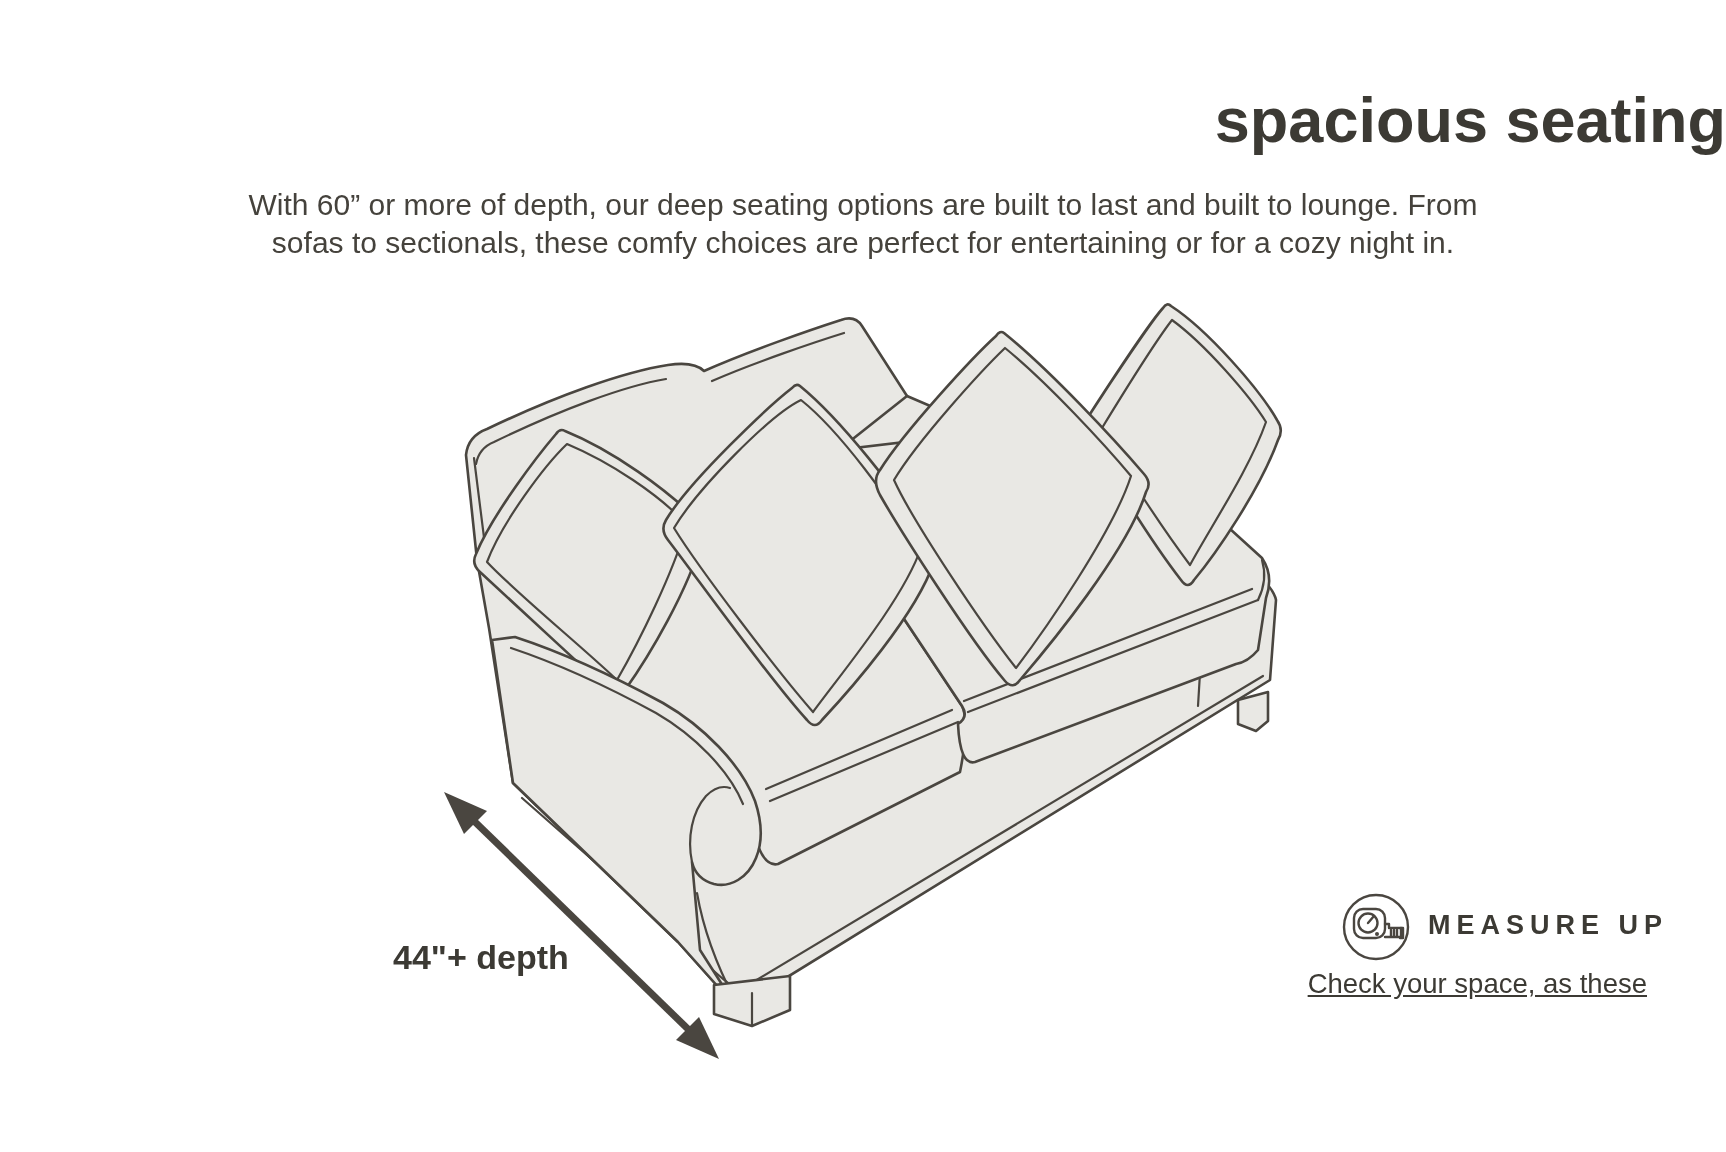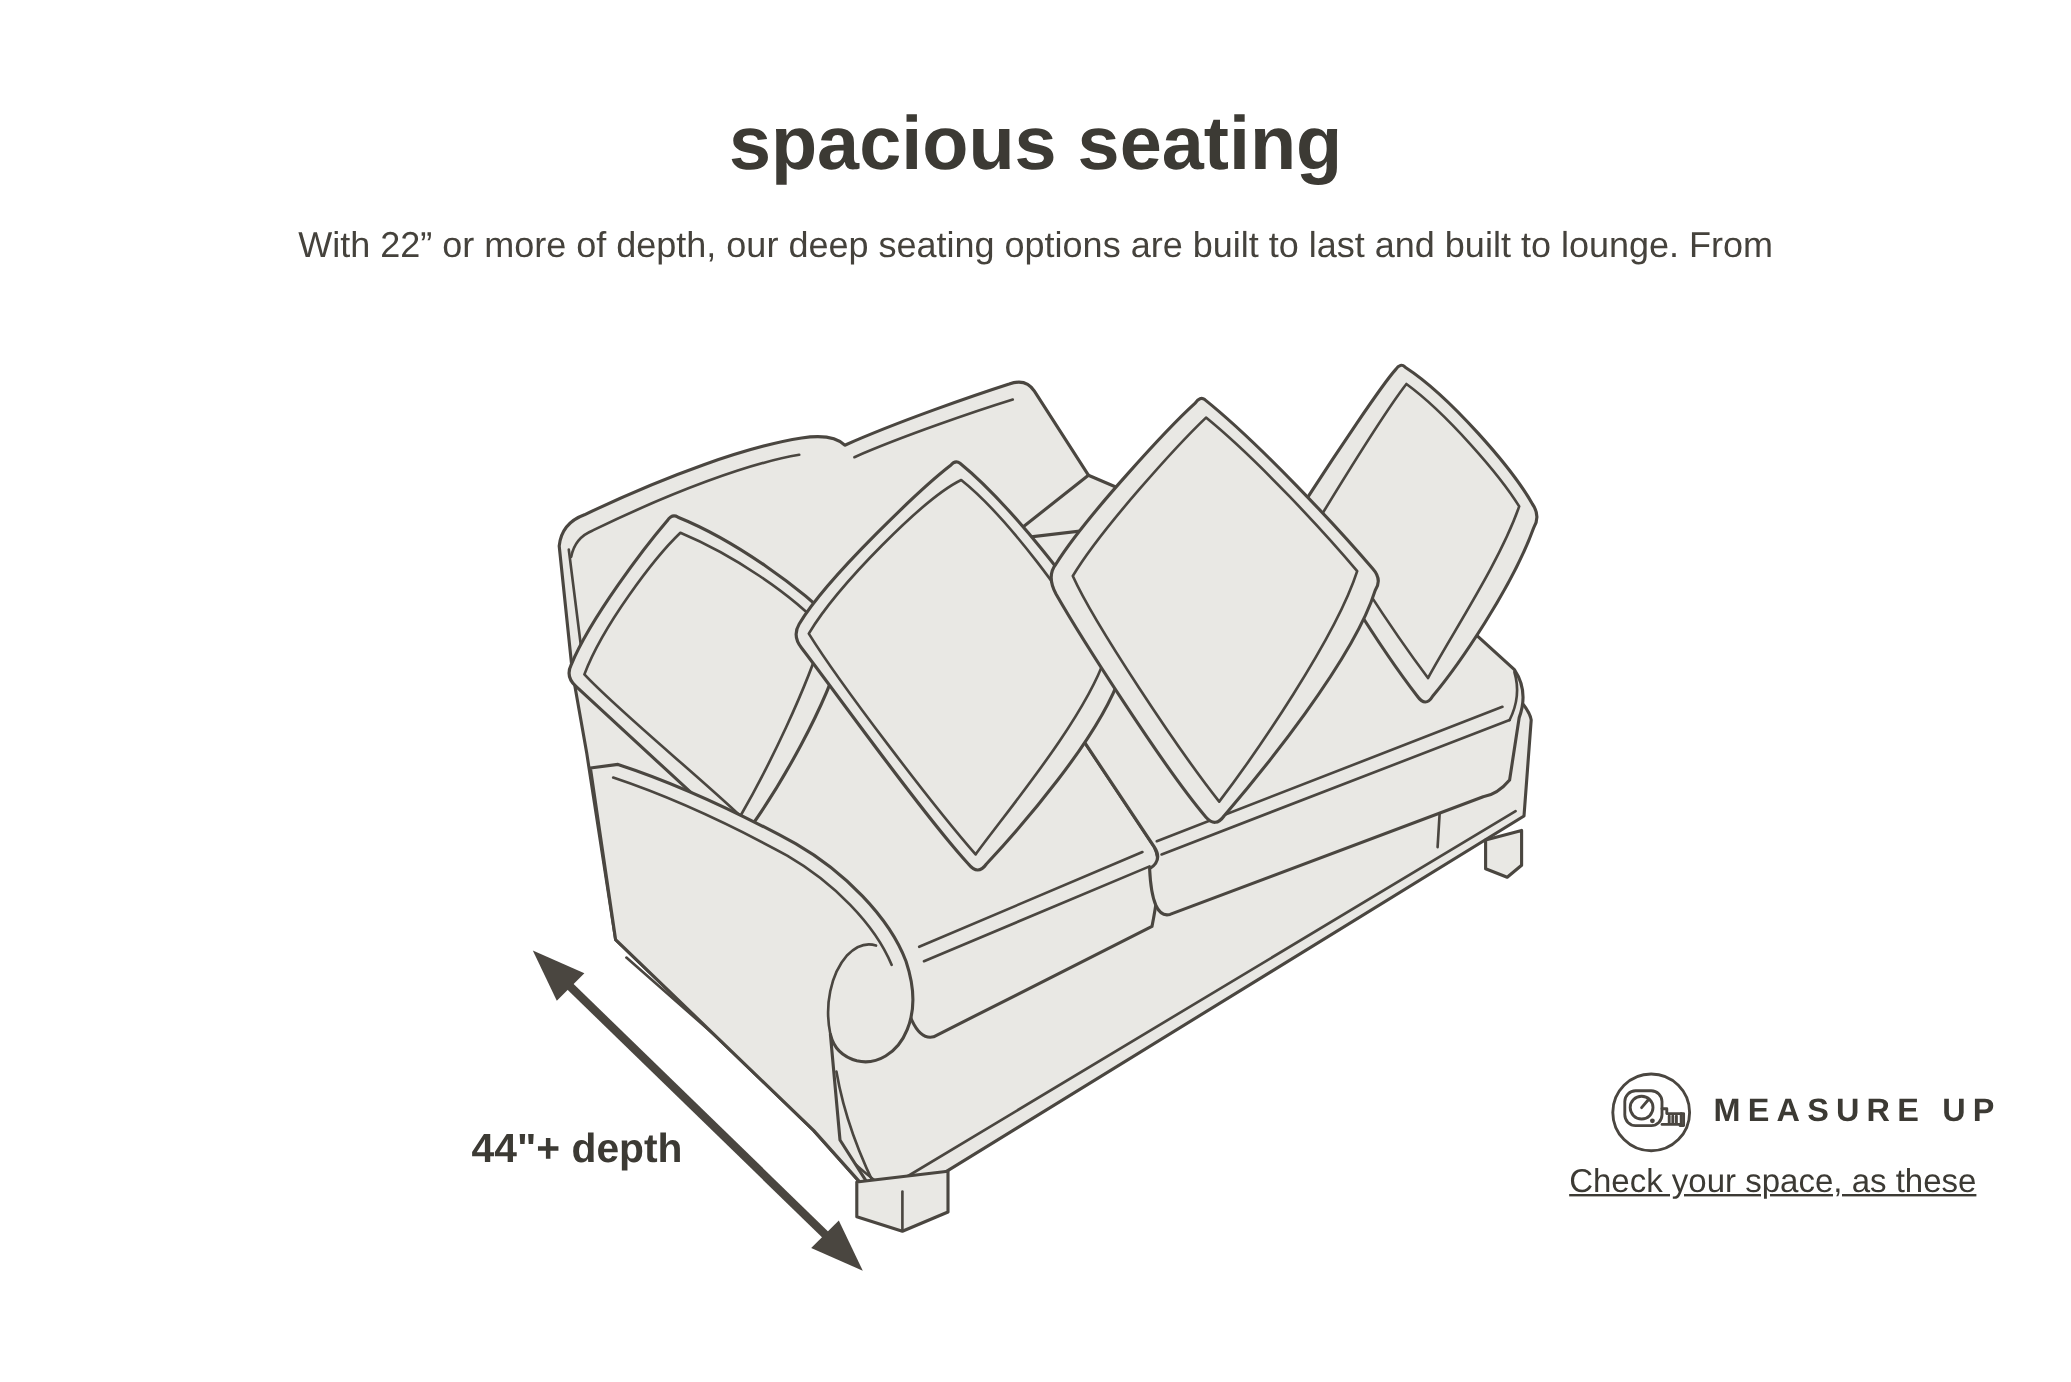--- a/index.html
+++ b/index.html
@@ -1,20 +1,20 @@
 <!DOCTYPE html>
 <html style="--ink: #4a4640; --text: #3c3a34; --body_text: #45423c; --sofa_fill: #e9e8e4; --background: #ffffff;"><head>
 <meta charset="utf-8">
 <style>
   html,body{margin:0;padding:0;background:#ffffff;}
   body{width:1726px;height:1152px;position:relative;overflow:hidden;
        font-family:"Liberation Sans","DejaVu Sans",sans-serif;}
   .abs{position:absolute;}
 
-  .title{top:84px;left:0;width:1726px;text-align:center;
+  .title{top:84px;left:0;width:1726px;text-align:right;
          font-size:63px;font-weight:bold;letter-spacing:0;
          color:var(--text,#3c3a34);}
   .intro{top:186px;left:0;width:1726px;text-align:center;
          font-size:30px;line-height:38px;color:var(--body_text,#45423c);}
 
   .dim-label{left:393px;top:938px;font-size:34px;font-weight:bold;
              color:var(--text,#3c3a34);}
 
   .measure-icon{left:1341px;top:892px;width:70px;height:70px;}
   .measure-heading{left:1428px;top:910px;font-size:27px;font-weight:bold;
@@ -30,21 +30,22 @@
   svg .shaft{stroke:var(--ink,#4a4640);stroke-width:7;}
   svg .ic{fill:none;stroke:var(--ink,#4a4640);stroke-width:2.4;
           stroke-linecap:round;stroke-linejoin:round;}
 </style>
 </head>
 <body style="background: rgb(255, 255, 255);">
 
 <div class="abs title">spacious seating</div>
 
 <div class="abs intro">
-  <div>With 22” or more of depth, our deep seating options are built to last and built to lounge. From</div>
+  <div>With 60” or more of depth, our deep seating options are built to last and built to lounge. From</div>
+  <div>sofas to sectionals, these comfy choices are perfect for entertaining or for a cozy night in.</div>
 </div>
 
 <svg class="abs" style="left:0;top:0;" width="1726" height="1152" viewBox="0 0 1726 1152">
   <g>
 
     <g>
       <path class="fs" d="M466,455 Q468,436 487,429 C556,396 623,372 668,365 Q694,361 704,371
                           C749,351 813,329 841,320 Q855,315 862,326 L907,396 L920,480
                           L700,645 L505,660 L477,560 Z"></path>
       <path class="ln" d="M476,464 Q479,448 494,442 C560,410 624,386 666,379"></path>

